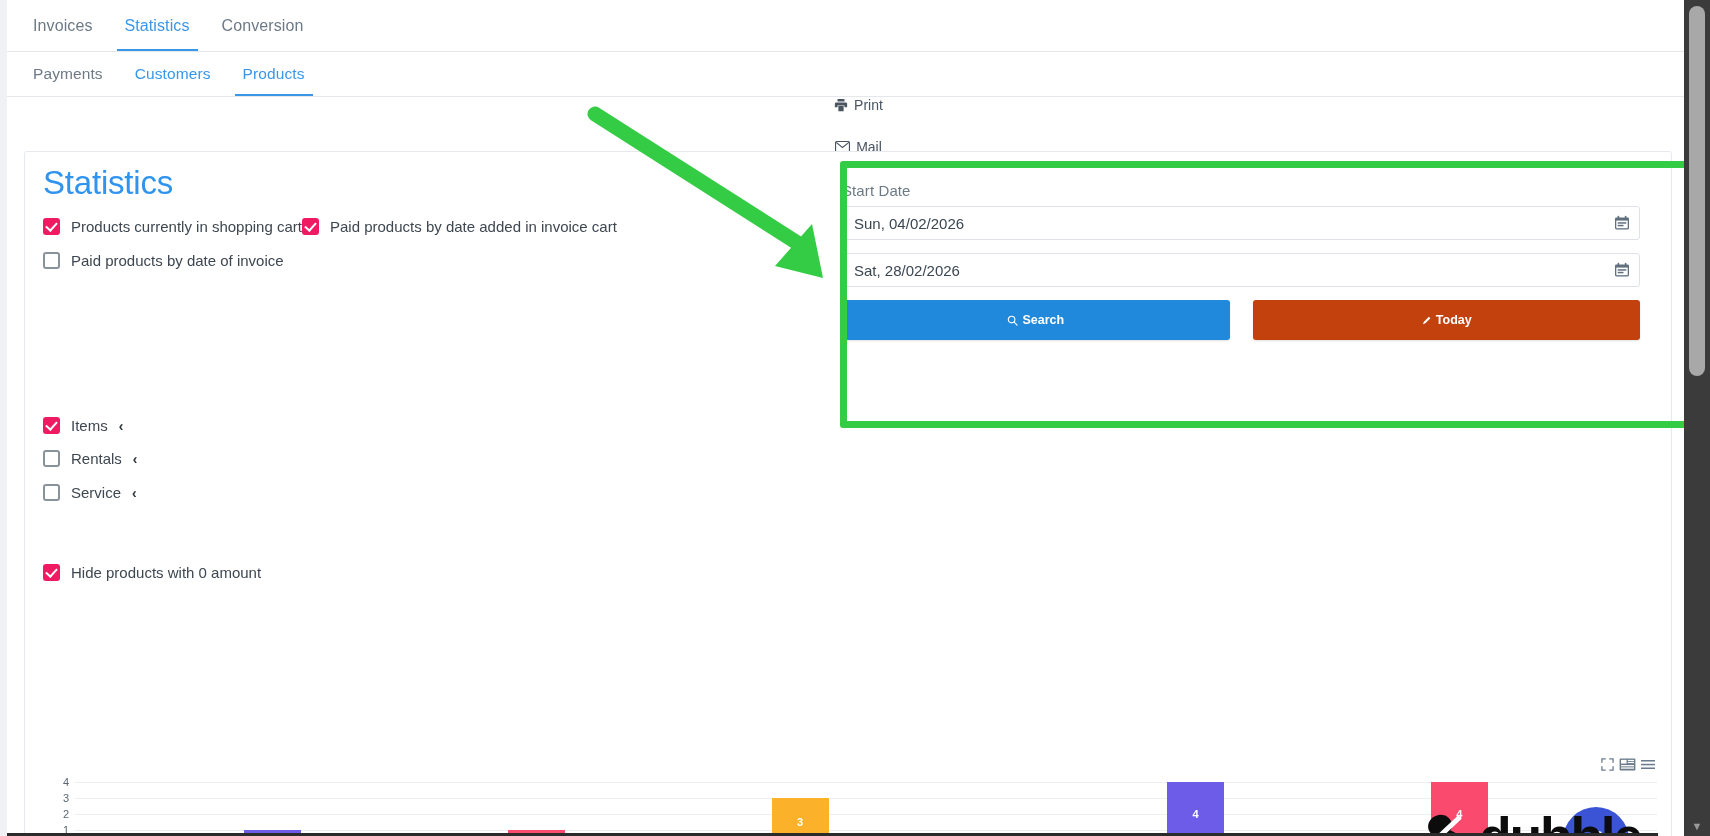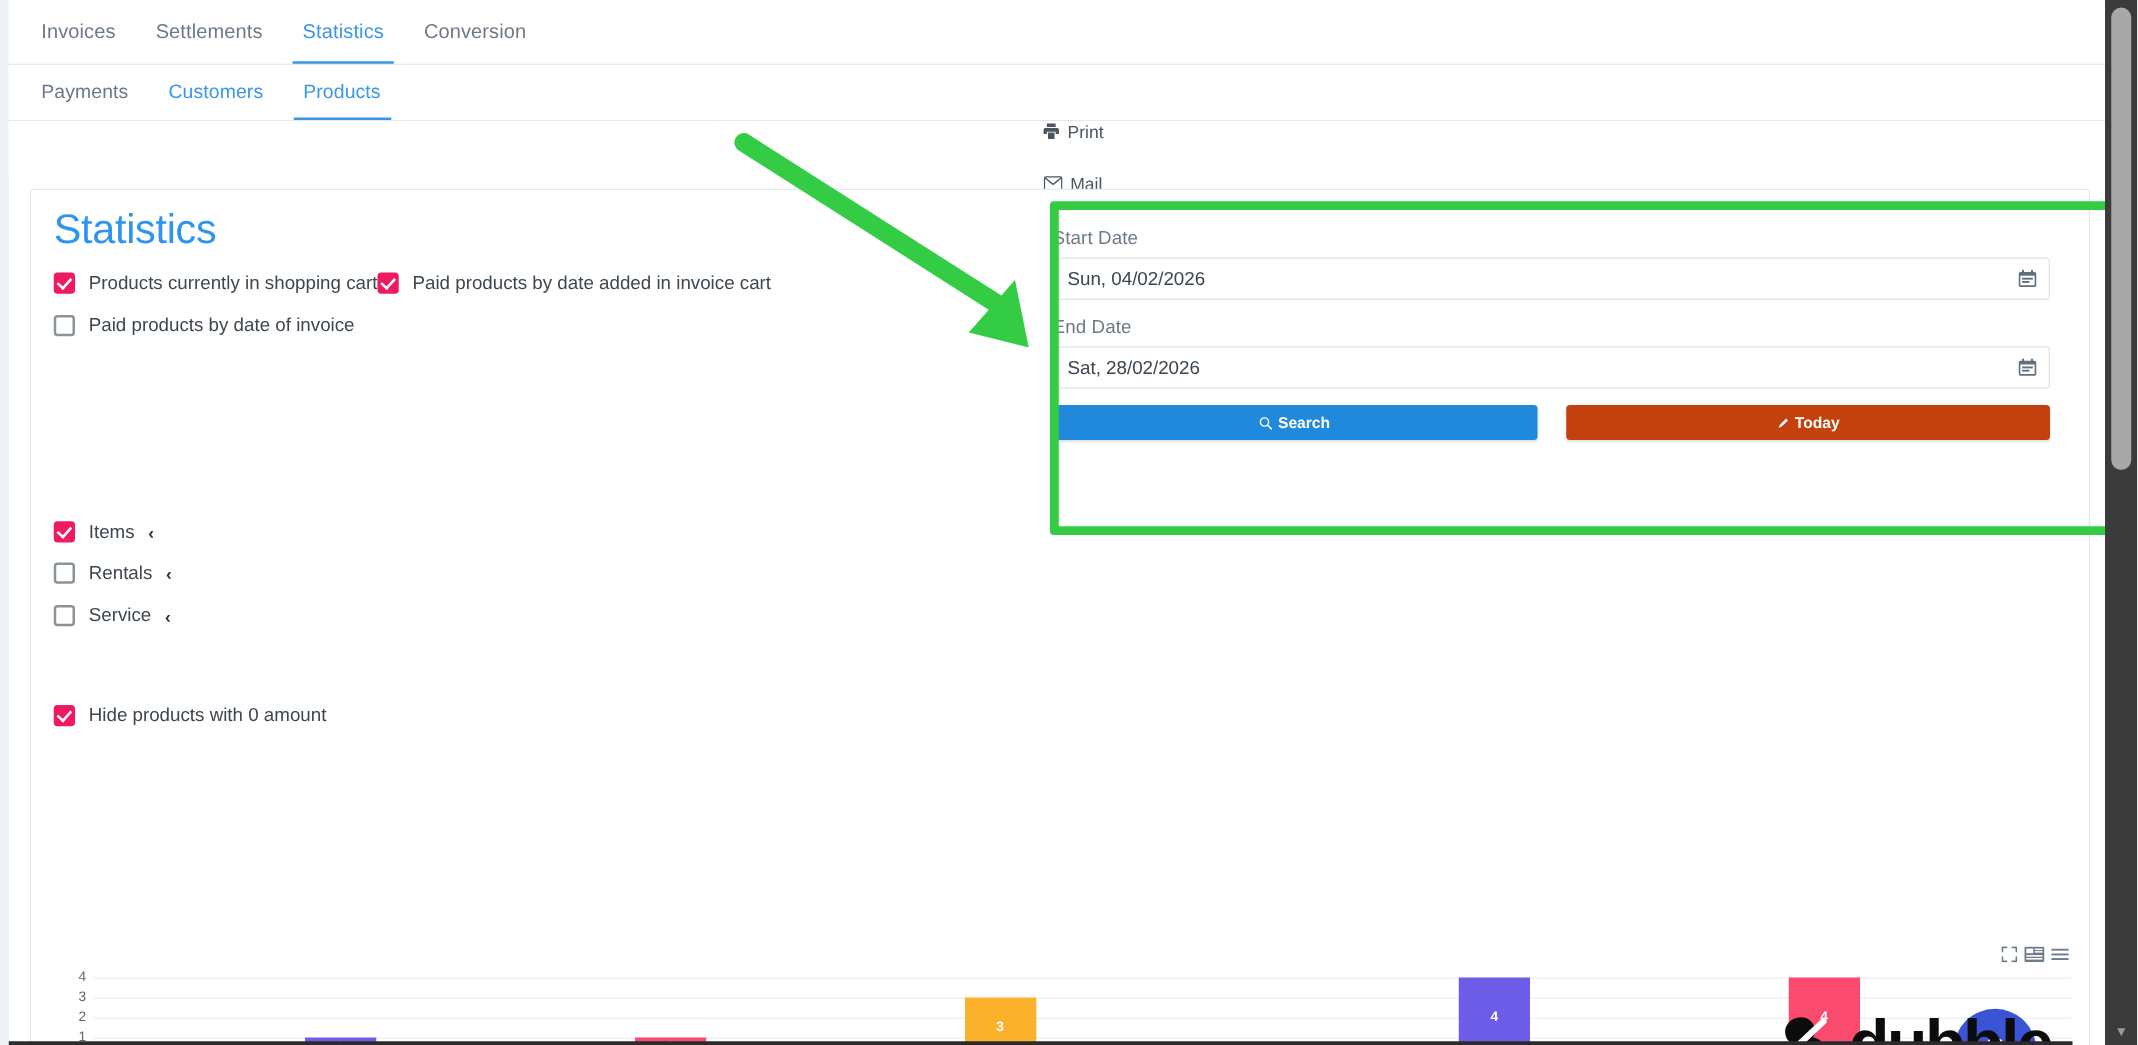--- a/index.html
+++ b/index.html
@@ -155,21 +155,21 @@
   }
   .cal-icon {
     position: absolute; right: 9px; top: 50%;
     transform: translateY(-50%);
     width: 16px; height: 16px;
     cursor: pointer;
   }
   .btn-row { display: flex; gap: 23px; margin-top: 5px; }
   .btn {
     flex: 1 1 0;
-    height: 28px;
+    height: 40px;
     border: none; border-radius: 3px;
     color: #fff;
     font-size: 12.5px; font-weight: 700;
     font-family: "Liberation Sans", sans-serif;
     display: flex; align-items: center; justify-content: center;
     gap: 4px;
     cursor: pointer;
     box-shadow: 0 1px 2px rgba(0,0,0,.12);
   }
   .btn-search { background: #2089dc; }
@@ -306,23 +306,20 @@
 <body>
 
 <div id="app">
   <div class="page-left-edge"></div>
 
   <div class="page-body">
 
     <div class="tabbar-primary">
       <div class="tab">
         <span>Invoices</span>
-      </div>
-      <div class="tab">
-        <span>Settlements</span>
       </div>
       <div class="tab active">
         <span>Statistics</span>
       </div>
       <div class="tab">
         <span>Conversion</span>
       </div>
     </div>
 
     <div class="tabbar-secondary">
@@ -405,21 +402,20 @@
                 <rect x="1" y="2.5" width="14" height="12" rx="1.4" fill="#60707e"></rect>
                 <rect x="2.3" y="5.6" width="11.4" height="7.6" fill="#ffffff"></rect>
                 <rect x="3.7" y="7.2" width="8.6" height="1.5" fill="#60707e"></rect>
                 <rect x="3.7" y="9.8" width="5.8" height="1.5" fill="#60707e"></rect>
                 <rect x="3.6" y="0.8" width="1.6" height="3" rx=".7" fill="#60707e"></rect>
                 <rect x="10.8" y="0.8" width="1.6" height="3" rx=".7" fill="#60707e"></rect>
               </svg>
           </span>
         </div>
 
-        <div class="field-label">End Date</div>
         <div class="date-input">
           <span>Sat, 28/02/2026</span>
           <span class="cal-icon">
             <svg width="16" height="16" viewBox="0 0 16 16">
                 <rect x="1" y="2.5" width="14" height="12" rx="1.4" fill="#60707e"></rect>
                 <rect x="2.3" y="5.6" width="11.4" height="7.6" fill="#ffffff"></rect>
                 <rect x="3.7" y="7.2" width="8.6" height="1.5" fill="#60707e"></rect>
                 <rect x="3.7" y="9.8" width="5.8" height="1.5" fill="#60707e"></rect>
                 <rect x="3.6" y="0.8" width="1.6" height="3" rx=".7" fill="#60707e"></rect>
                 <rect x="10.8" y="0.8" width="1.6" height="3" rx=".7" fill="#60707e"></rect>

